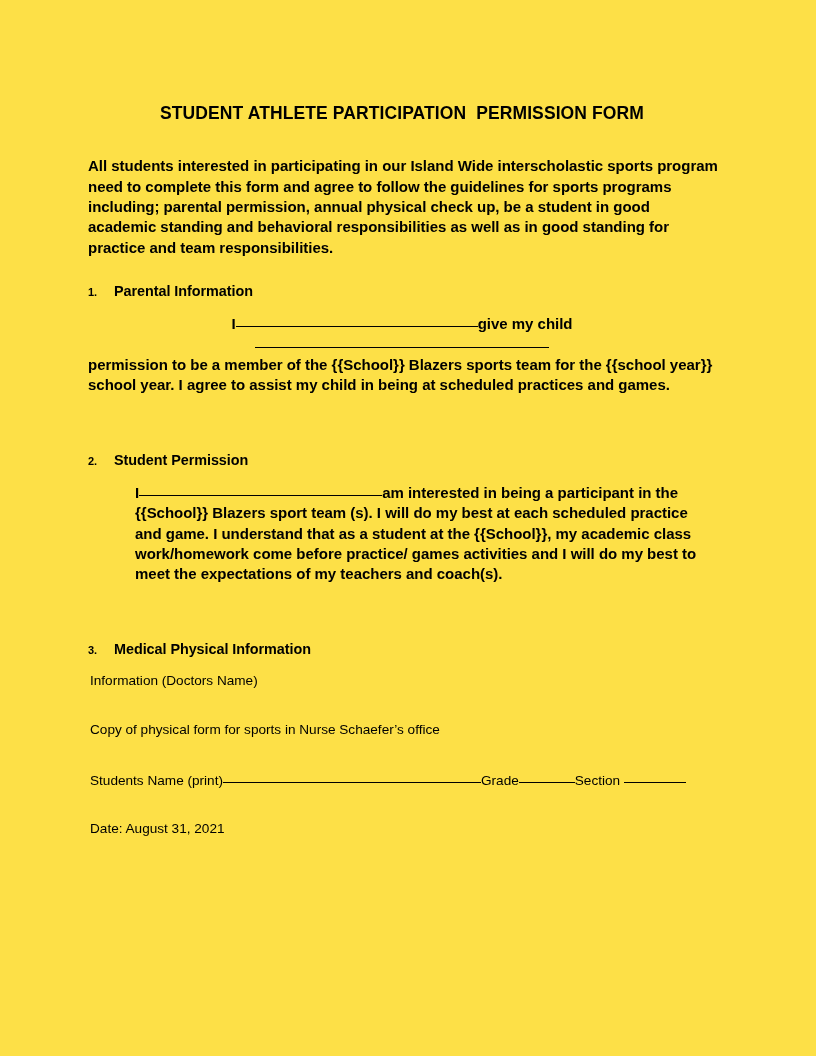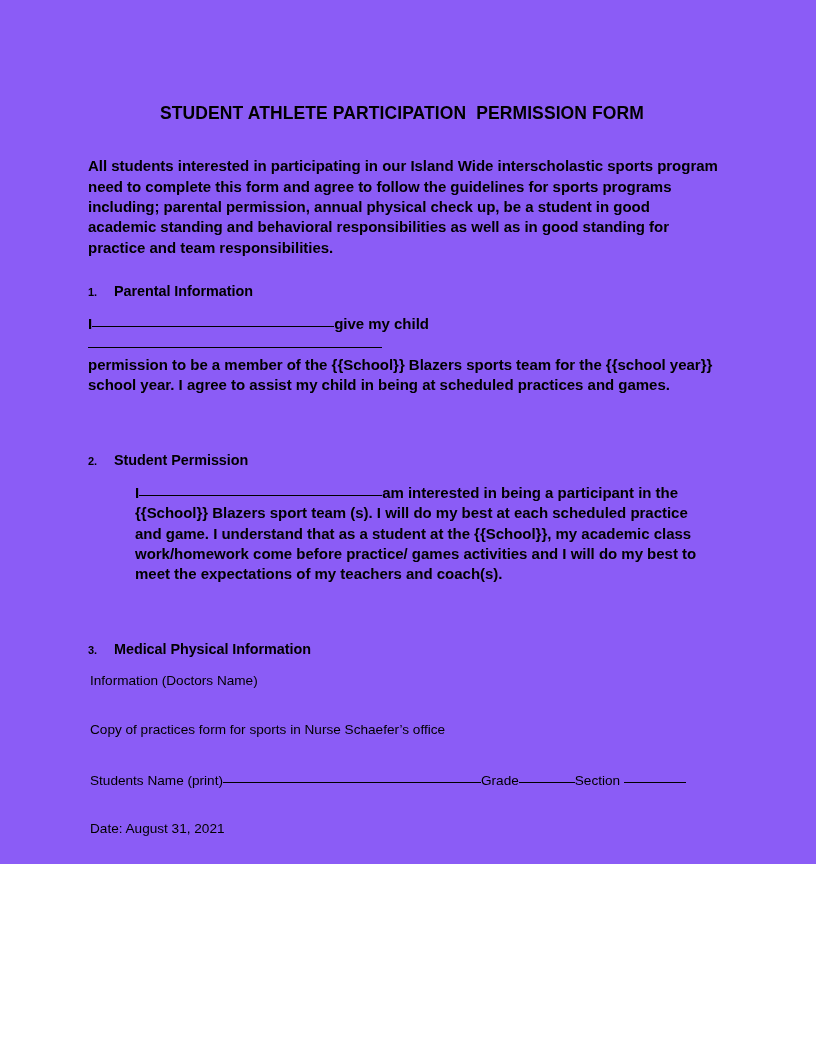--- a/index.html
+++ b/index.html
@@ -13,22 +13,22 @@
     font-family: "Liberation Sans", sans-serif;
     color: #000000;
     position: relative;
     overflow: hidden;
   }
   .page {
     position: absolute;
     left: 0;
     top: 0;
     width: 816px;
-    height: 864px;
-    background: #8b5cf6;
+    height: 1056px;
+    background: #fde047;
   }
   .content {
     position: absolute;
     left: 88px;
     top: 90px;
     width: 628px;
   }
 
   
   .doc-title {
@@ -83,21 +83,21 @@
     vertical-align: 2px;
     height: 12px;
   }
   .rule-a { width: 242px; }
   .rule-b { width: 294px; }
   .rule-c { width: 243px; }
   .rule-name { width: 258px; }
   .rule-grade { width: 56px; }
   .rule-section { width: 62px; }
 
-  .block-1 { margin-top: 13px; }
+  .block-1 { margin-top: 13px; text-align: center; }
   .block-2 { margin-top: 13px; margin-left: 47px; }
 
   .spacer-lg { height: 31px; }
 
   .sub-line {
     font-size: 13.6px;
     line-height: 20.4px;
     margin: 0;
     padding-left: 2px;
   }
@@ -141,21 +141,21 @@
 
     <div class="spacer-lg"></div>
 
     <div class="section-head">
       <span class="section-num">3.</span>
       <span class="section-title">Medical Physical Information</span>
     </div>
 
     <p class="sub-line ped-line">Information (Doctors Name)</p>
 
-    <p class="sub-line copy-line">Copy of practices form for sports in Nurse Schaefer’s office</p>
+    <p class="sub-line copy-line">Copy of physical form for sports in Nurse Schaefer’s office</p>
 
     <p class="sub-line name-line">
       <span>Students Name  (print)</span><span class="rule rule-name"></span><span>Grade</span><span class="rule rule-grade"></span><span>Section</span>
       <span class="rule rule-section"></span>
     </p>
 
     <p class="sub-line date-line">Date:  August 31, 2021</p>
 
   </div>
 </div>

